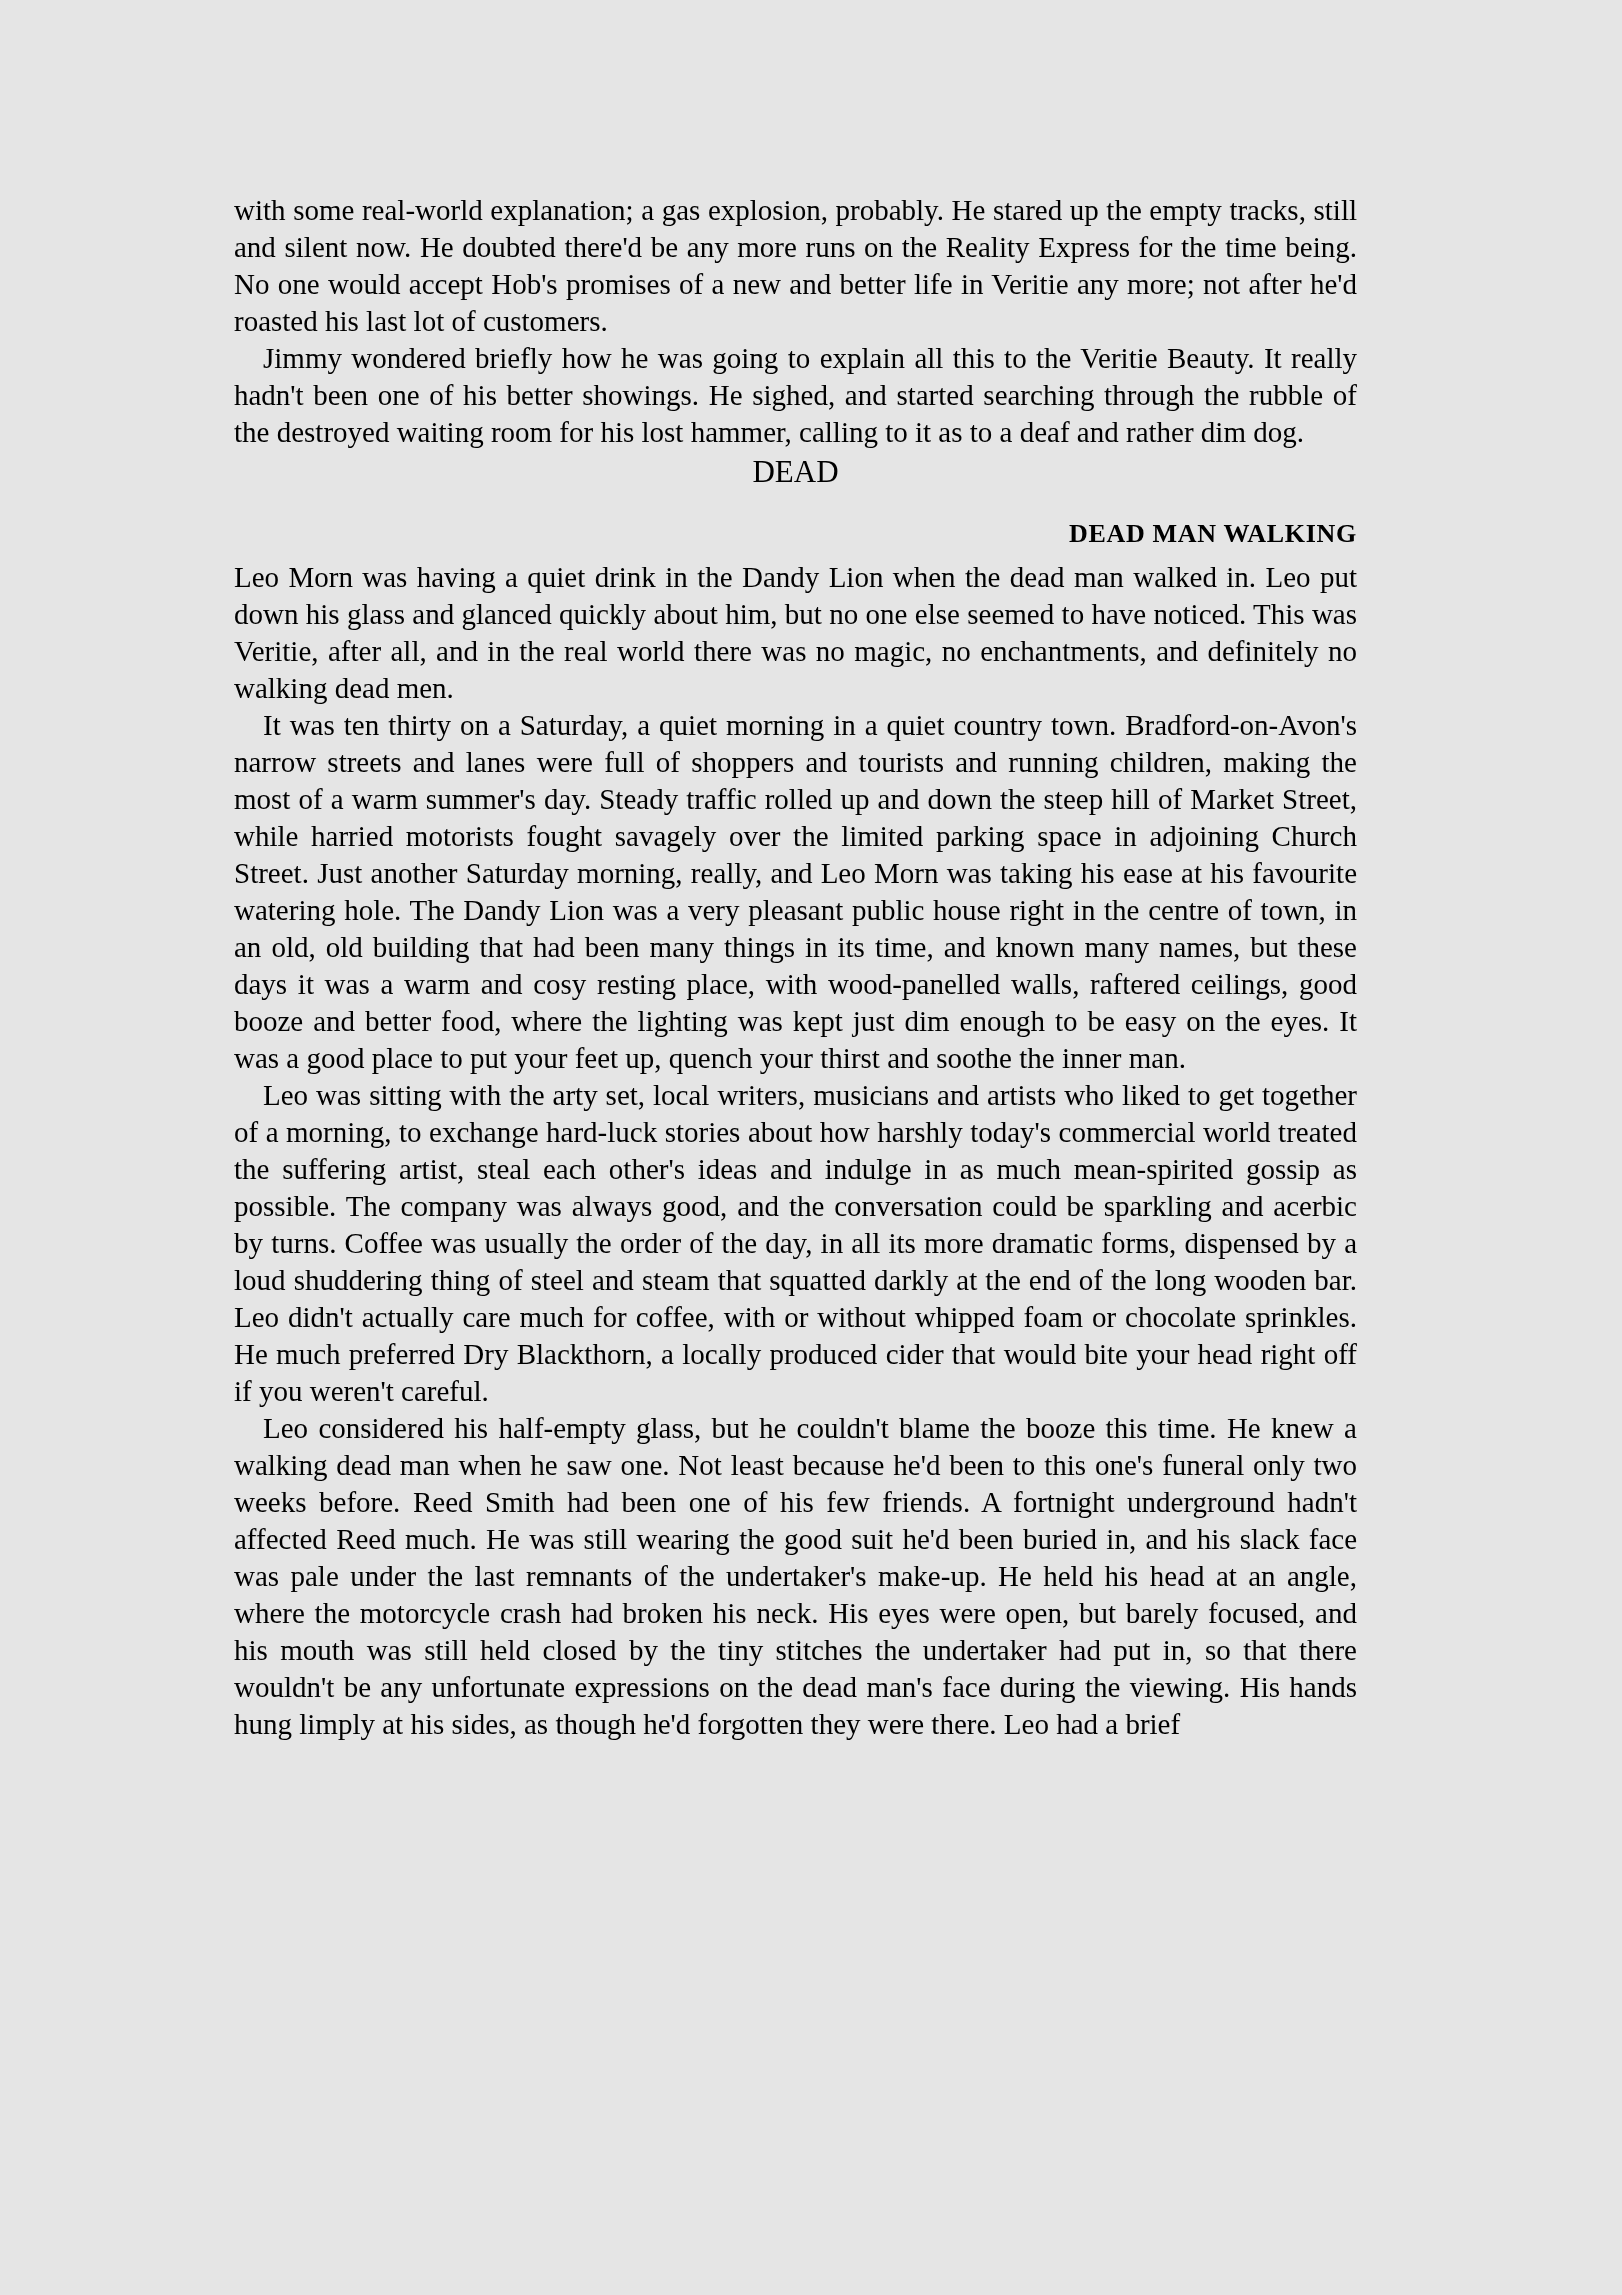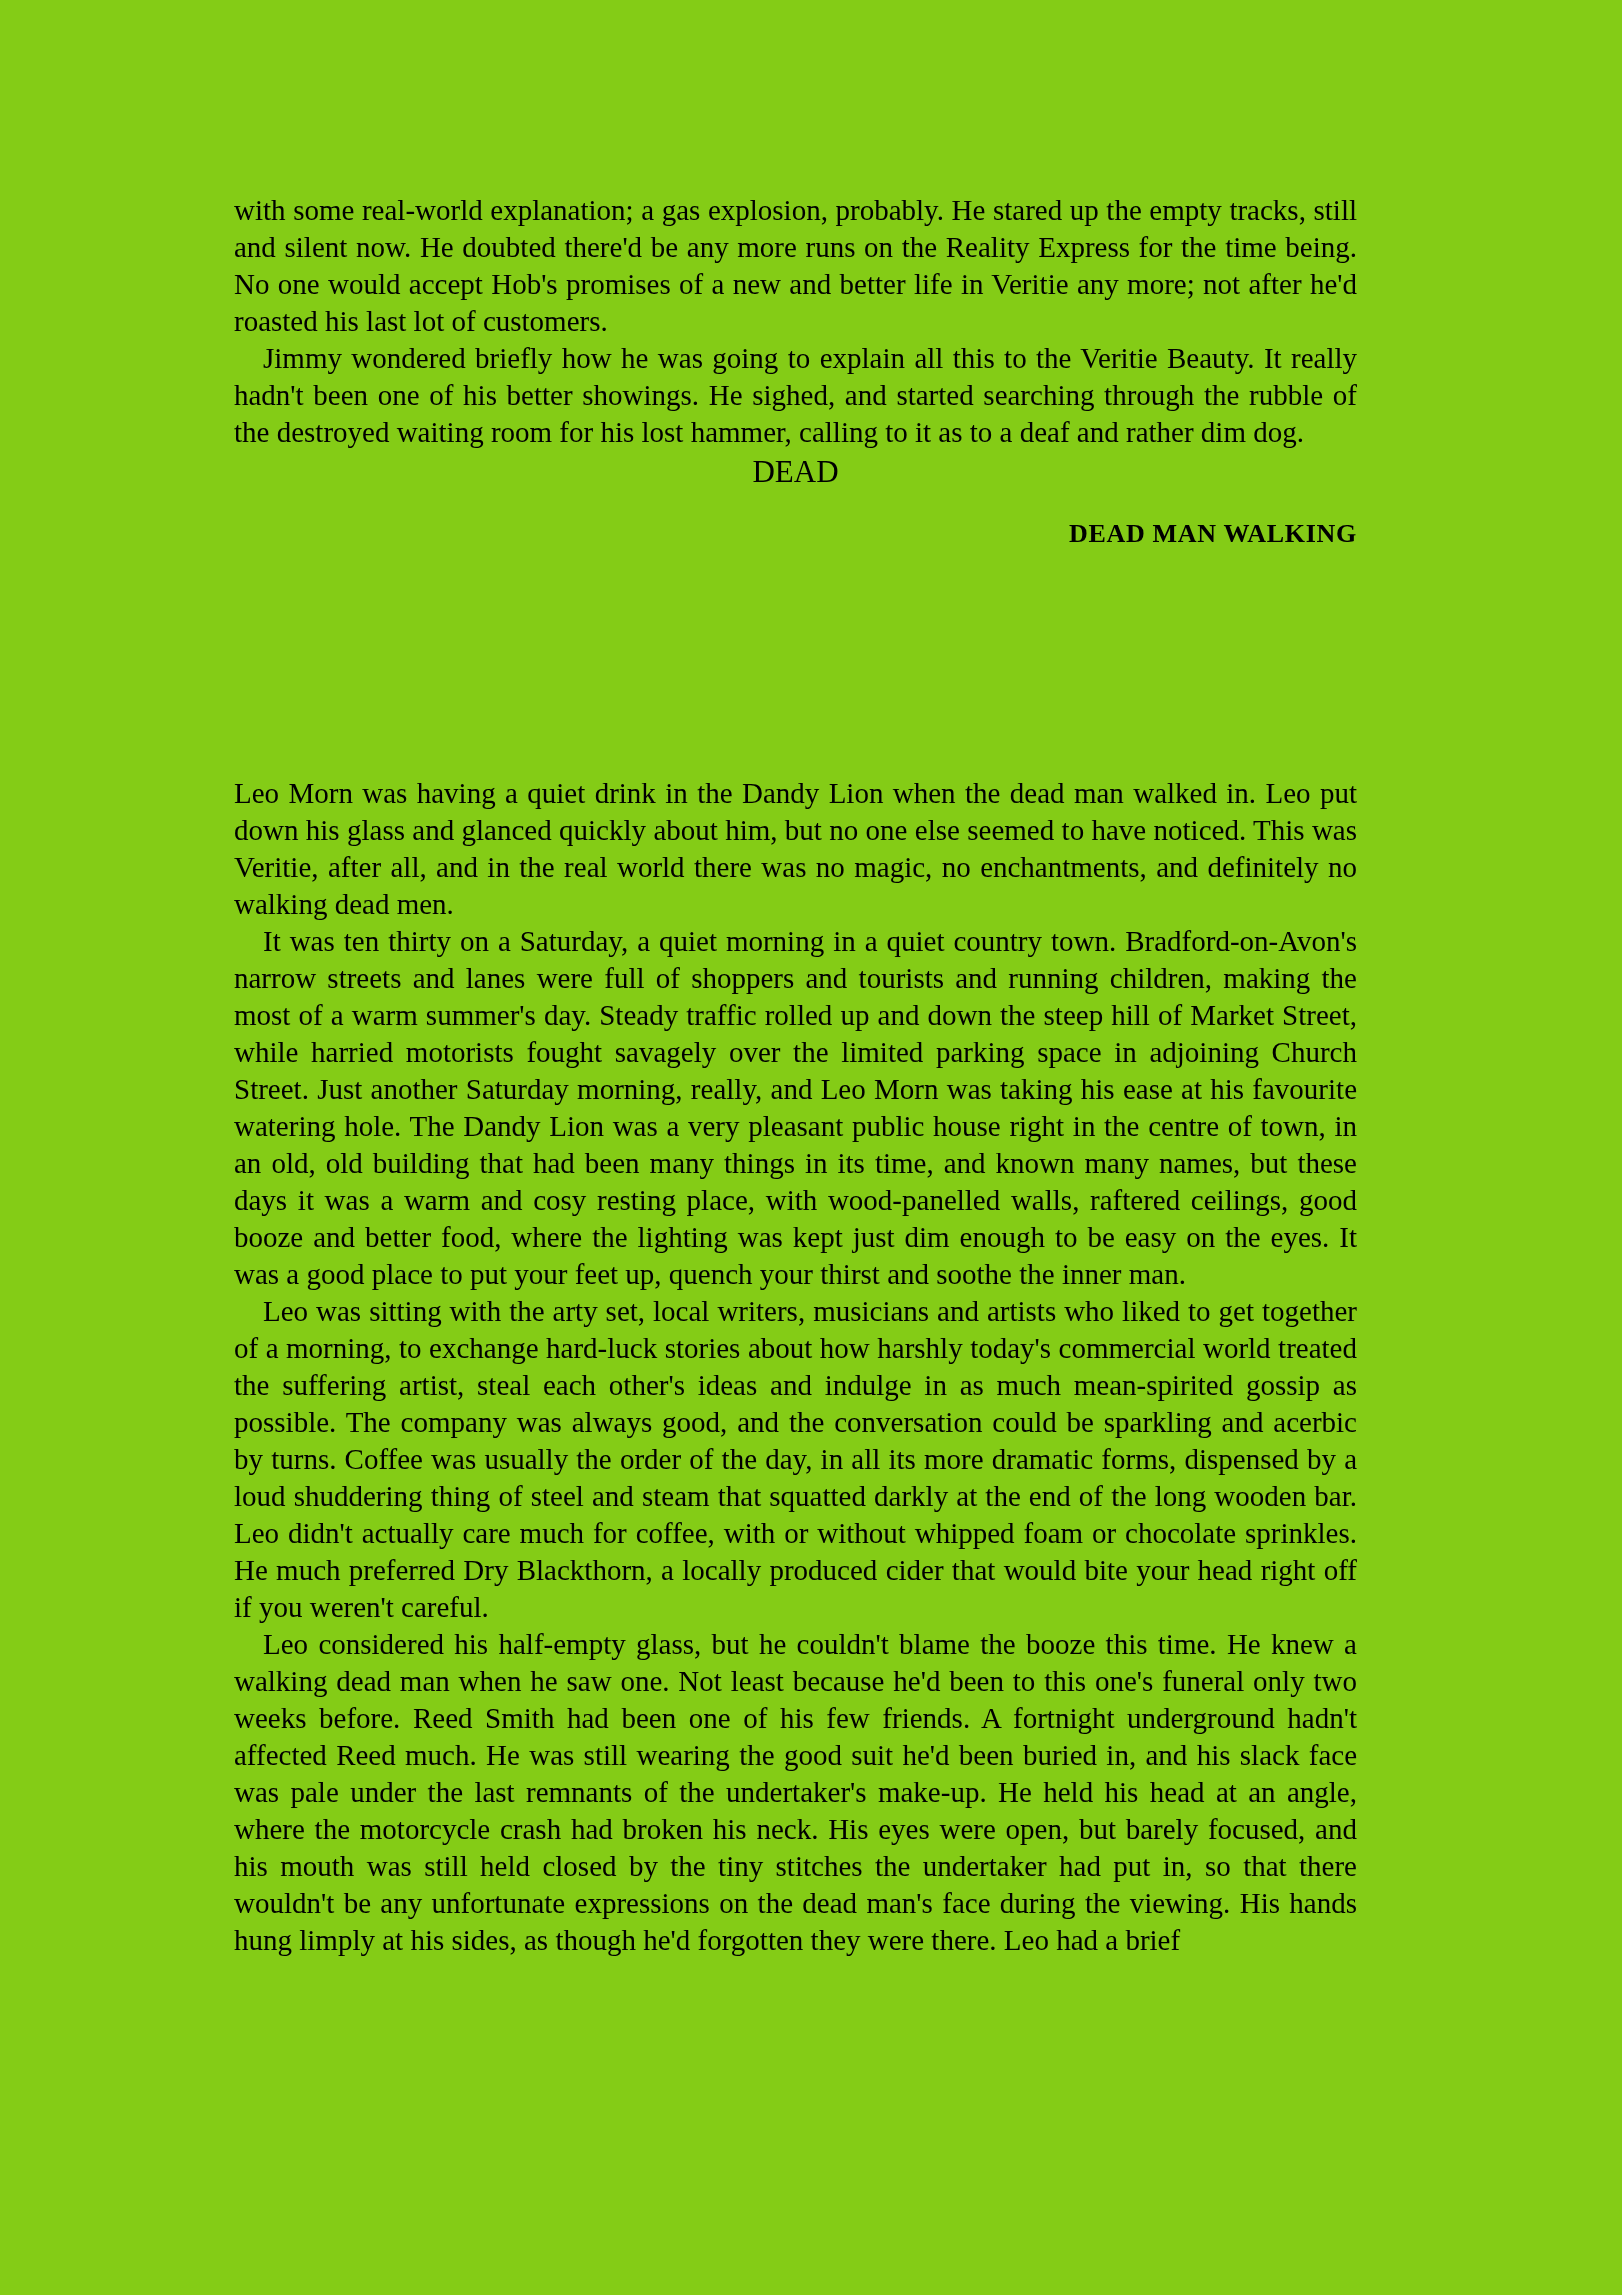--- a/index.html
+++ b/index.html
@@ -9,21 +9,21 @@
   }
   body {
     width: 1622px;
     height: 2295px;
     position: relative;
     overflow: hidden;
   }
   .page {
     position: absolute;
     inset: 0;
-    background: #84cc16;
+    background: #e5e5e5;
   }
   .text-block {
     position: absolute;
     left: 234px;
     top: 192px;
     width: 1123px;
     font-family: "Liberation Serif", serif;
     font-size: 29px;
     line-height: 37px;
     color: #000000;
@@ -47,21 +47,20 @@
   .chapter-title {
     font-family: "Liberation Serif", serif;
     font-size: 26px;
     font-weight: bold;
     text-align: right;
     margin: 15.7px 0 0 0;
     line-height: 51px;
     letter-spacing: 0.7px;
   }
   .first-after-title {
-    margin-top: 216px;
   }
 </style>
 </head>
 <body>
 
 <div class="page">
   <div class="text-block">
 
     <p class="para no-indent">with some real-world explanation; a gas explosion, probably. He stared up the empty tracks, still and silent now. He doubted there'd be any more runs on the Reality Express for the time being. No one would accept Hob's promises of a new and better life in Veritie any more; not after he'd roasted his last lot of customers.</p>
 

